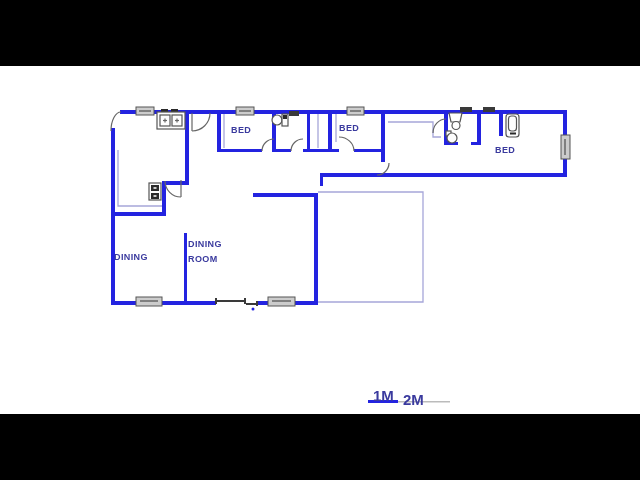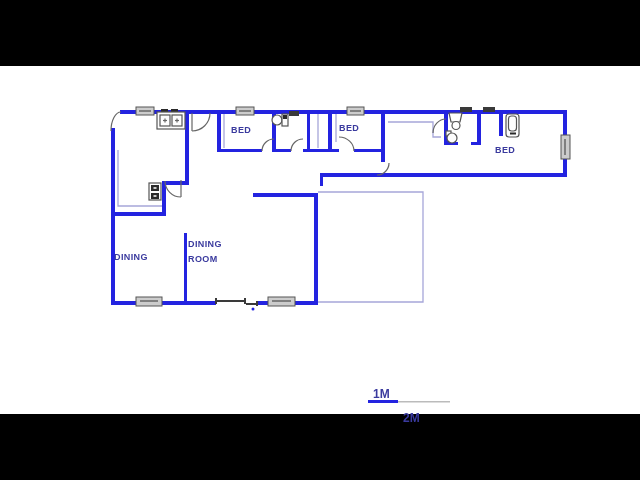--- a/index.html
+++ b/index.html
@@ -12,21 +12,21 @@
   .winline{fill:#808080;}
   .darkwin{fill:#3a3a3a;}
   .arc{stroke:#666;stroke-width:1.2;fill:none;}
   .leaf{stroke:#666;stroke-width:1.2;}
   .purple{stroke:var(--annotation-purple,#a6a6d9);stroke-width:1.3;fill:none;}
   .fix{stroke:var(--fixture-gray,#555);stroke-width:1.2;fill:#fdfdfd;}
   .fixdark{fill:#2b2b2b;}
   .slide{fill:#3a3a3a;}
   .lbl{position:absolute;color:var(--label-navy,#3a3a9e);font-size:9px;font-weight:700;
        letter-spacing:.4px;text-align:left;white-space:nowrap;}
-  .scale-lbl{position:absolute;color:var(--label-navy,#3a3a9e);font-size:12px;font-weight:700;}
+  .scale-lbl{position:absolute;color:var(--label-navy,#3a3a9e);font-size:15px;font-weight:700;}
   .scale-1m{fill:var(--wall-blue,#2323e0);}
   .scale-2m{fill:var(--scale-gray,#bbb);}
 </style>
 </head>
 <body>
 
 <div class="stage">
   <div class="canvas"></div>
 
   <svg id="plan" viewBox="0 0 640 480">
@@ -171,14 +171,14 @@
   <div class="lbl" style="left:231px;top:125px;width:40px;">BED</div>
   <div class="lbl" style="left:339px;top:123px;width:40px;">BED</div>
   <div class="lbl" style="left:495px;top:145px;width:40px;">BED</div>
   <div class="lbl" style="left:114px;top:252px;width:70px;">DINING</div>
   <div class="lbl" style="left:188px;top:237px;width:80px;line-height:15px;">
     <span>DINING</span><br>
     <span>ROOM</span>
   </div>
 
   <div class="scale-lbl" style="left:373px;top:387px;">1M</div>
-  <div class="scale-lbl" style="left:403px;top:391px;margin-top:20px;">2M</div>
+  <div class="scale-lbl" style="left:403px;top:391px;">2M</div>
 </div>
 
 </body></html>

